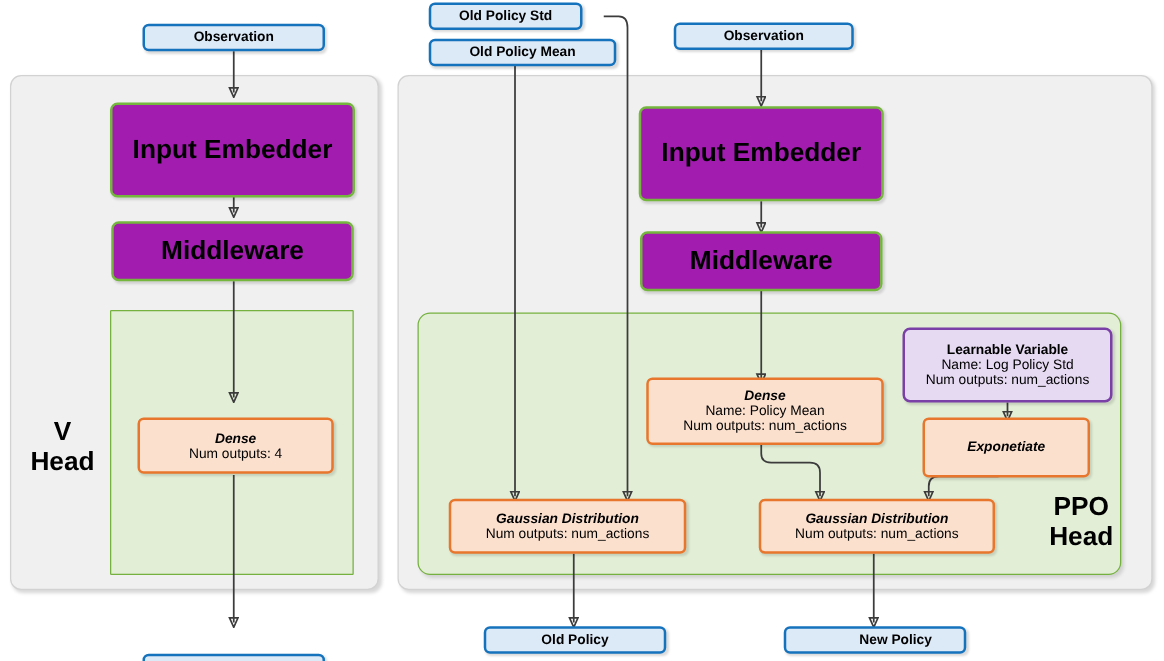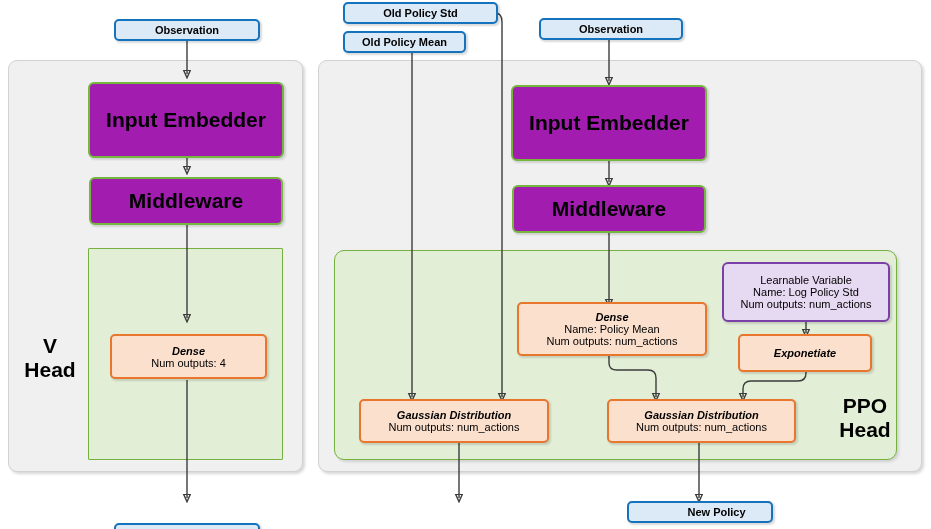--- a/index.html
+++ b/index.html
@@ -33,21 +33,21 @@
         box-shadow:1.5px 1.5px 2px rgba(0,0,0,0.13);
         font-size:11px;color:#000;}
   .orange-box .t1{font-weight:bold;font-style:italic;}
 
   
   .purple-box{position:absolute;box-sizing:border-box;background:#e6d9f2;
         border:2px solid #7b3fa8;border-radius:6px;
         display:flex;flex-direction:column;align-items:center;justify-content:center;
         box-shadow:1.5px 1.5px 2px rgba(0,0,0,0.13);
         font-size:11px;color:#000;}
-  .purple-box .t1{font-weight:normal;}
+  .purple-box .t1{font-weight:bold;}
 
   
   .blue-box{position:absolute;box-sizing:border-box;background:#dce9f7;
         border:2px solid #1572bd;border-radius:5px;
         display:flex;align-items:center;justify-content:center;
         box-shadow:1.5px 1.5px 2px rgba(0,0,0,0.15);
         font-size:11px;font-weight:bold;color:#000;}
 
   
   .head-caption{position:absolute;display:flex;flex-direction:column;
@@ -97,25 +97,25 @@
 
     <line x1="459" y1="443" x2="459" y2="498" marker-end="url(#ah)"></line>
 
     <line x1="699" y1="443" x2="699" y2="498" marker-end="url(#ah)"></line>
   </svg>
 
   <div class="blue-box" style="left:114px;top:19px;width:146px;height:22px;">
     <span>Observation</span>
   </div>
 
-  <div class="blue-box" style="left:343px;top:2px;width:155px;height:22px;">
+  <div class="blue-box" style="left:343px;top:2px;width:123px;height:22px;">
     <span>Old Policy Std</span>
   </div>
 
-  <div class="blue-box" style="left:343px;top:31px;width:123px;height:22px;">
+  <div class="blue-box" style="left:343px;top:31px;width:150px;height:22px;">
     <span>Old Policy Mean</span>
   </div>
 
   <div class="blue-box" style="left:539px;top:18px;width:144px;height:22px;">
     <span>Observation</span>
   </div>
 
   <div class="head-caption" style="left:16px;top:330px;width:68px;height:56px;">
     <span>V</span>
     <span>Head</span>
@@ -152,36 +152,39 @@
     <span>Name: Policy Mean</span>
     <span>Num outputs: num_actions</span>
   </div>
 
   <div class="purple-box" style="left:722px;top:262px;width:168px;height:60px;">
     <span class="t1">Learnable Variable</span>
     <span>Name: Log Policy Std</span>
     <span>Num outputs: num_actions</span>
   </div>
 
-  <div class="orange-box" style="left:738px;top:334px;width:134px;height:38px;">
+  <div class="orange-box" style="left:738px;top:334px;width:134px;height:48px;">
     <span class="t1">Exponetiate</span>
   </div>
 
   <div class="orange-box" style="left:359px;top:399px;width:190px;height:44px;">
     <span class="t1">Gaussian Distribution</span>
     <span>Num outputs: num_actions</span>
   </div>
 
   <div class="orange-box" style="left:607px;top:399px;width:189px;height:44px;">
     <span class="t1">Gaussian Distribution</span>
     <span>Num outputs: num_actions</span>
   </div>
 
   <div class="blue-box" style="left:114px;top:523px;width:146px;height:22px;">
     <span>State Value</span>
   </div>
 
+  <div class="blue-box" style="left:387px;top:501px;width:146px;height:22px;">
+    <span>Old Policy</span>
+  </div>
 
   <div class="blue-box" style="left:627px;top:501px;width:146px;height:22px;padding-left:33px;">
     <span>New Policy</span>
   </div>
 
 </div>
 
 </body></html>

